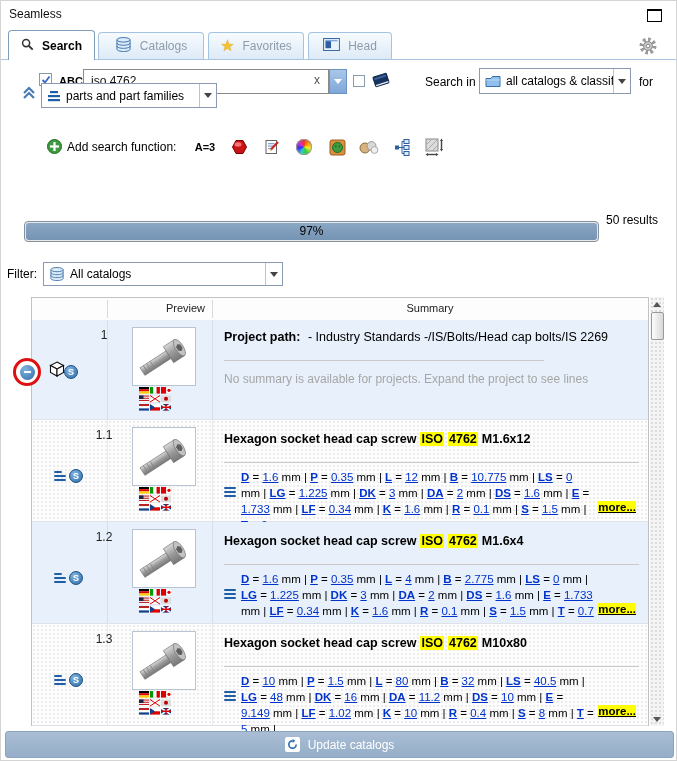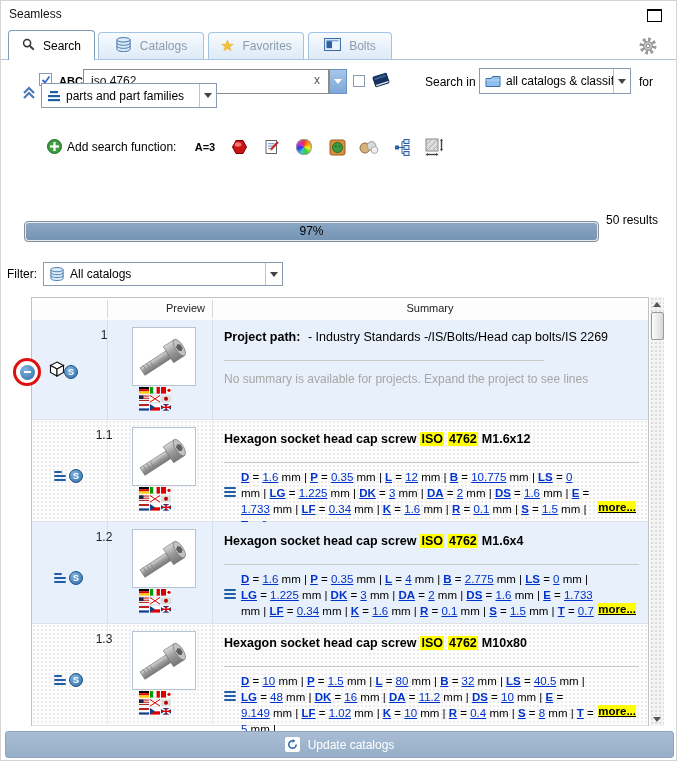--- a/index.html
+++ b/index.html
@@ -9,21 +9,21 @@
 
   
   .title{left:8px;top:6px;font-size:12px;color:#111;text-align:center;}
   .maxbox{left:646px;top:8px;width:13px;height:10px;border:1px solid #000;border-top:2px solid #000;background:#fff;}
 
   
   .tabline{left:0;top:58px;width:677px;height:1px;background:#aac6e2;}
   .tab{top:31px;height:27px;border:1px solid #a4c4e4;border-bottom:none;border-radius:4px 4px 0 0;
        background:linear-gradient(#f7fbfe,#ddeaf7);display:flex;align-items:center;justify-content:center;
        gap:8px;color:#8d9cab;font-size:12px;box-sizing:border-box;cursor:default;}
-  .tab.active{top:29px;height:30px;background:#fff;border-color:#7f9db9;color:#000;font-weight:normal;z-index:3;}
+  .tab.active{top:29px;height:30px;background:#fff;border-color:#7f9db9;color:#000;font-weight:bold;z-index:3;}
   .gear{left:637px;top:35px;width:20px;height:20px;}
 
   
   .chev{left:20px;top:84px;width:16px;height:16px;}
   .cb{width:13px;height:13px;background:#fff;border:1px solid #8a9bb0;box-sizing:border-box;
       display:flex;align-items:center;justify-content:center;}
   .cb1{left:38px;top:72px;}
   .cb2{left:352px;top:74px;width:12px;height:12px;}
   .abc{left:58px;top:74px;font-weight:bold;font-size:11px;}
   .input-box{left:82px;top:68px;width:246px;height:25px;background:#fff;border:1px solid #8a8a8a;box-sizing:border-box;}
@@ -168,21 +168,21 @@
     <span>Favorites</span>
   </div>
   <div class="abs tab" style="left:307px;width:84px;">
     <span>
       <svg width="17" height="13" viewBox="0 0 18 14">
           <rect x="0.5" y="0.5" width="17" height="13" fill="#eaf3fc" stroke="#2f5f9f"></rect>
           <rect x="2.5" y="3" width="6" height="8" fill="#2f5f9f"></rect>
           <rect x="2.5" y="2" width="13" height="1.6" fill="#7fa7d9"></rect>
         </svg>
     </span>
-    <span>Bolts</span>
+    <span>Head</span>
   </div>
   <div class="abs gear">
     <svg width="20" height="20" viewBox="0 0 20 20">
         <circle cx="10" cy="10" r="6" fill="none" stroke="#9a9a9a" stroke-width="5" stroke-dasharray="2.4 2.2"></circle>
         <circle cx="10" cy="10" r="4.4" fill="#c9c9c9" stroke="#8a8a8a"></circle>
         <circle cx="10" cy="10" r="1.8" fill="#fff" stroke="#8a8a8a"></circle>
       </svg>
   </div>
 
   <div class="abs chev">

